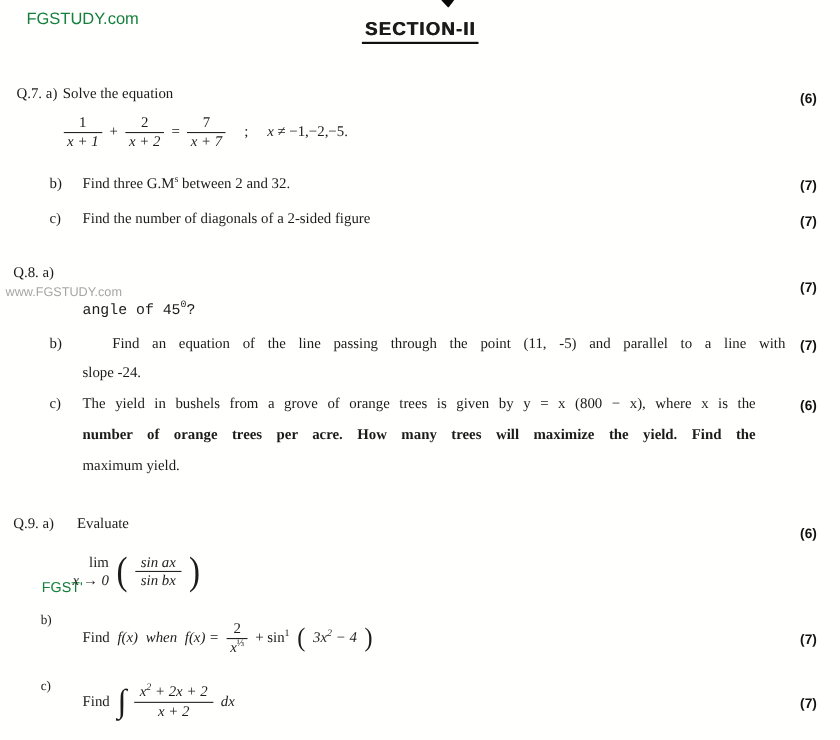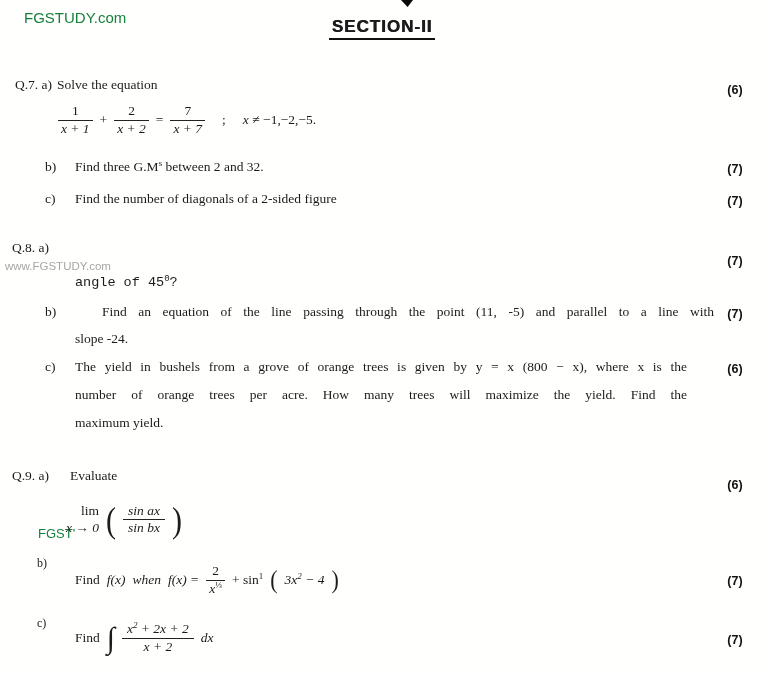--- a/index.html
+++ b/index.html
@@ -79,21 +79,21 @@
   <div class="abs" style="left:75px;top:275px;font-family:Liberation Mono, monospace;"><span>angle of 45</span><sup>0</sup><span>?</span></div>
   <div class="abs marks" style="left:716px;top:254px;">(7)</div>
 
   <div class="abs" style="left:45px;top:304px;">b)</div>
   <div class="abs jline" style="left:75px;top:304px;margin-left:27px;">Find an equation of the line passing through the point (11, -5) and parallel to a line with</div>
   <div class="abs" style="left:75px;top:331px;">slope -24.</div>
   <div class="abs marks" style="left:716px;top:307px;">(7)</div>
 
   <div class="abs" style="left:45px;top:359px;">c)</div>
   <div class="abs jline" style="left:75px;top:359px;">The yield in bushels from a grove of orange trees is given by y = x (800 − x), where x is the</div>
-  <div class="abs jline" style="left:75px;top:387px;">number of orange trees per acre. How many trees will maximize the yield. Find the</div>
+  <div class="abs jline" style="left:75px;top:387px;font-weight:bold;">number of orange trees per acre. How many trees will maximize the yield. Find the</div>
   <div class="abs" style="left:75px;top:415px;font-family:Liberation Serif, serif;">maximum yield.</div>
   <div class="abs marks" style="left:716px;top:362px;">(6)</div>
 
   <div class="abs qlabel" style="left:12px;top:468px;">Q.9. a)</div>
   <div class="abs" style="left:70px;top:468px;">Evaluate</div>
   <div class="abs marks" style="left:716px;top:478px;">(6)</div>
 
   <div class="abs wm" style="left:38px;top:526px;font-size:13px;">FGST'</div>
   <div class="abs mrow" style="left:66px;top:503px;">
     <span class="limcol">

